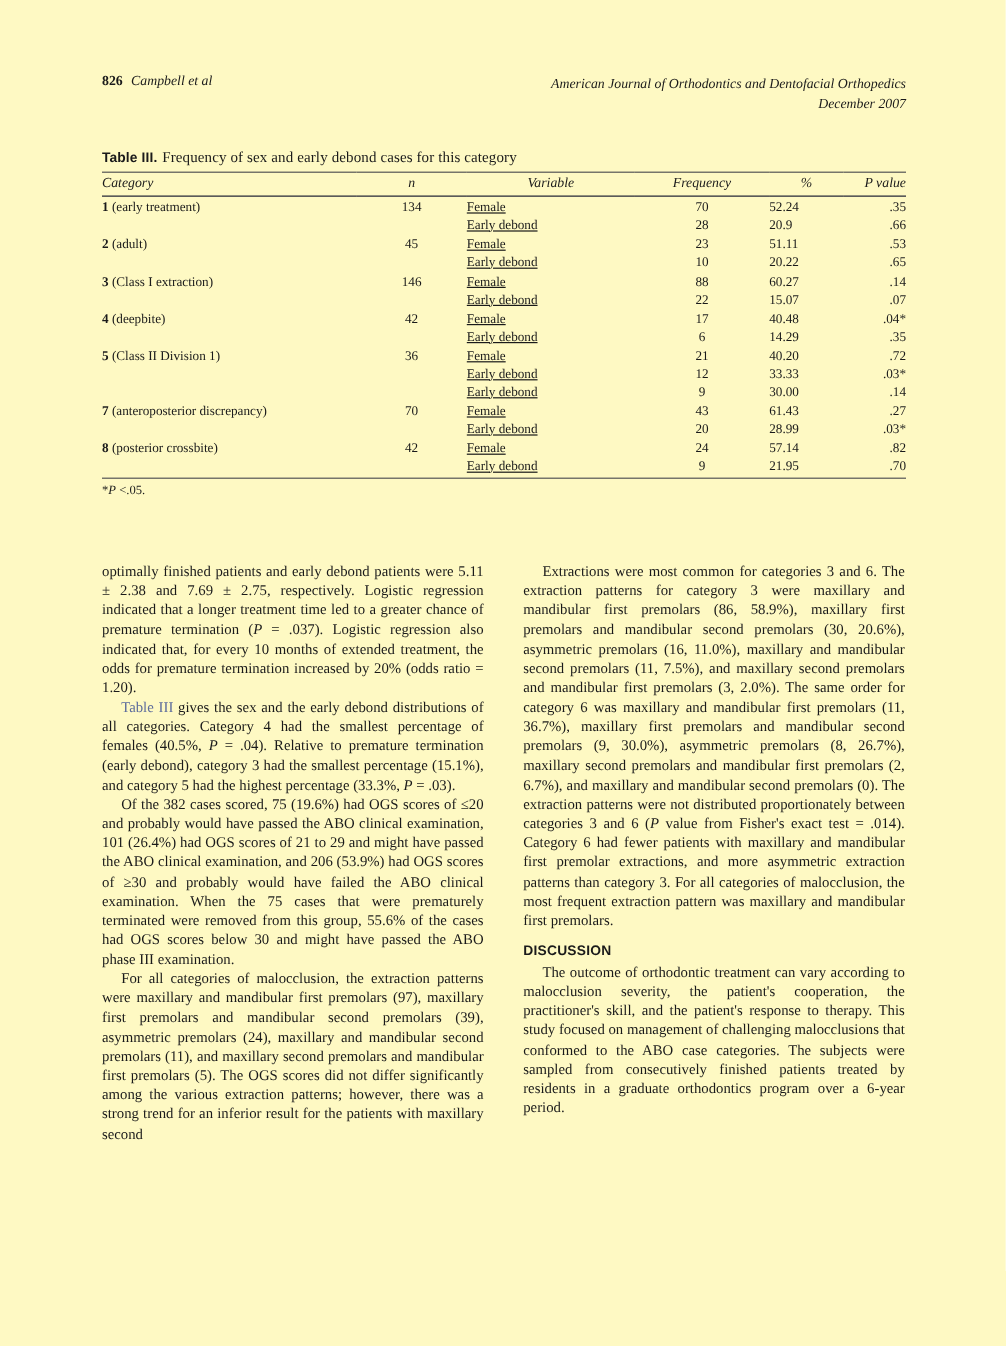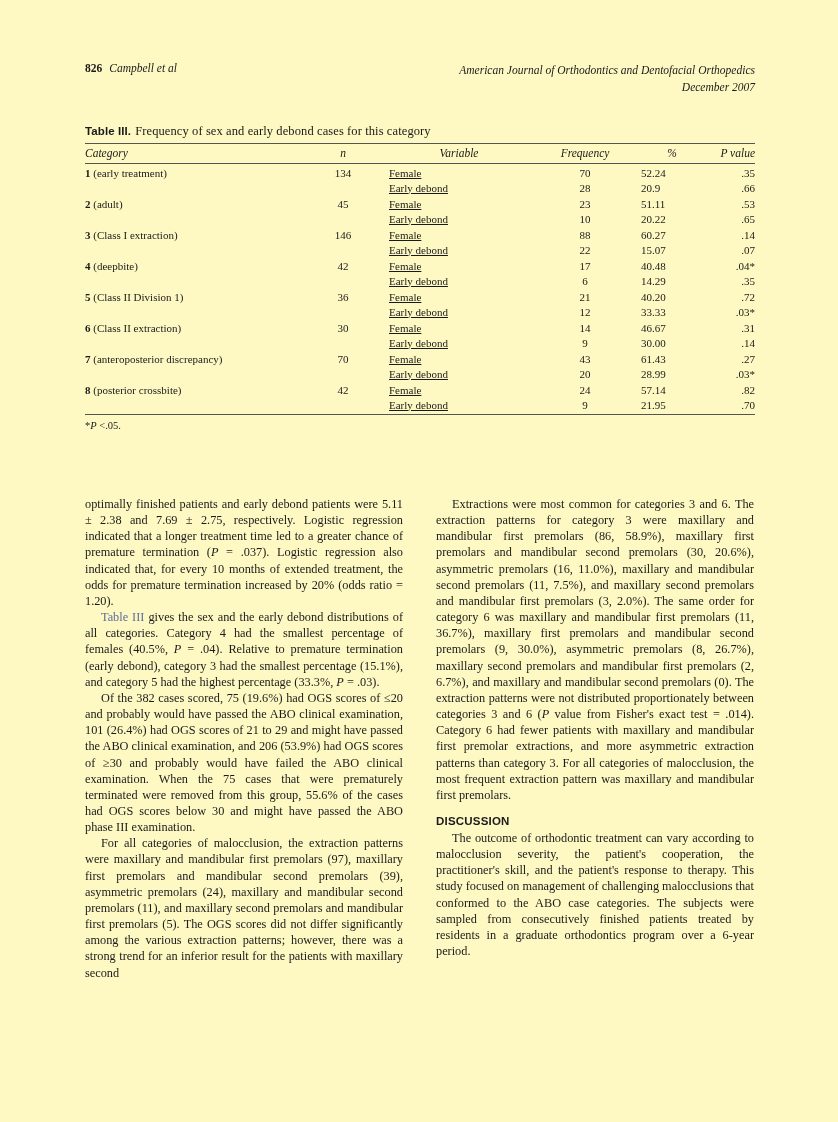--- a/index.html
+++ b/index.html
@@ -123,21 +123,20 @@
   .columns {
     position: absolute;
     left: 85px;
     top: 468px;
     width: 670px;
     display: flex;
     gap: 33px;
   }
   .col {
     width: 318px;
-    margin-top: 28px;
   }
   .col p {
     margin: 0;
     font-size: 12.3px;
     line-height: 1.315;
     text-align: justify;
     text-justify: inter-word;
     hyphens: none;
   }
   .col p.indent { text-indent: 16px; }
@@ -255,28 +254,20 @@
             <td class="c-p">.72</td>
           </tr>
           <tr>
             <td class="c-cat"></td>
             <td class="c-n"></td>
             <td class="c-var">Early debond</td>
             <td class="c-freq">12</td>
             <td class="c-pct">33.33</td>
             <td class="c-p">.03*</td>
           </tr>
-          <tr class="first-of-group">
-            <td class="c-cat"><span class="catnum">6</span><span> (Class II extraction)</span></td>
-            <td class="c-n">30</td>
-            <td class="c-var">Female</td>
-            <td class="c-freq">14</td>
-            <td class="c-pct">46.67</td>
-            <td class="c-p">.31</td>
-          </tr>
           <tr>
             <td class="c-cat"></td>
             <td class="c-n"></td>
             <td class="c-var">Early debond</td>
             <td class="c-freq">9</td>
             <td class="c-pct">30.00</td>
             <td class="c-p">.14</td>
           </tr>
           <tr class="first-of-group">
             <td class="c-cat"><span class="catnum">7</span><span> (anteroposterior discrepancy)</span></td>

